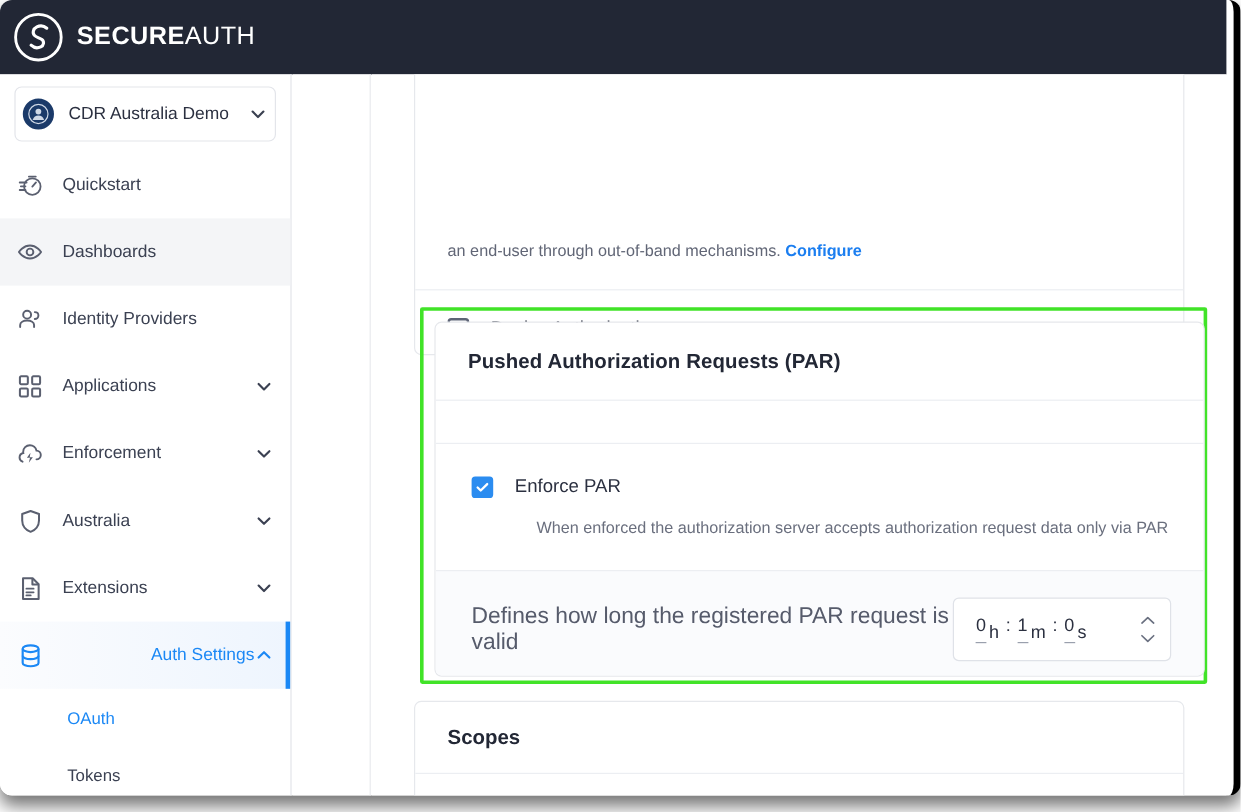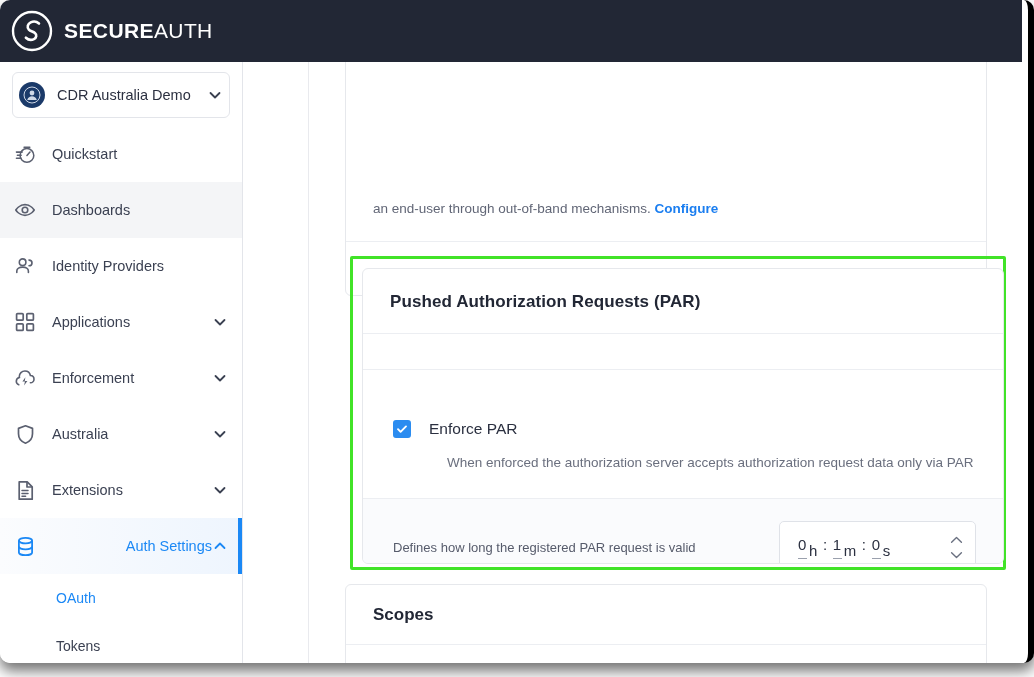--- a/index.html
+++ b/index.html
@@ -215,21 +215,20 @@
     color: #1b7ef0;
     font-weight: 700;
     text-decoration: none;
     cursor: pointer;
   }
   .divider { border-top: 1px solid #eceef2; }
 
   .cb-row {
     display: flex;
     align-items: flex-end;
-    margin-top: 23px;
   }
   .cbox {
     width: 18px; height: 18px;
     border: 2px solid #5d6476;
     border-radius: 3px;
     box-sizing: border-box;
     flex: 0 0 auto;
     margin-top: 1px;
     cursor: pointer;
     background: #fff;
@@ -292,21 +291,21 @@
   }
   .par-duration {
     display: flex;
     align-items: center;
     justify-content: space-between;
     padding: 22px 27px 22px 30px;
     border-top: 1px solid #eceef2;
     background: #fafbfd;
   }
   .dur-label {
-    font-size: 13px;
+    font-size: 19px;
     color: #565b6b;
   }
   .dur-input {
     width: 197px;
     height: 53px;
     border: 1px solid #dfe2e8;
     border-radius: 5px;
     background: #ffffff;
     display: flex;
     align-items: center;

